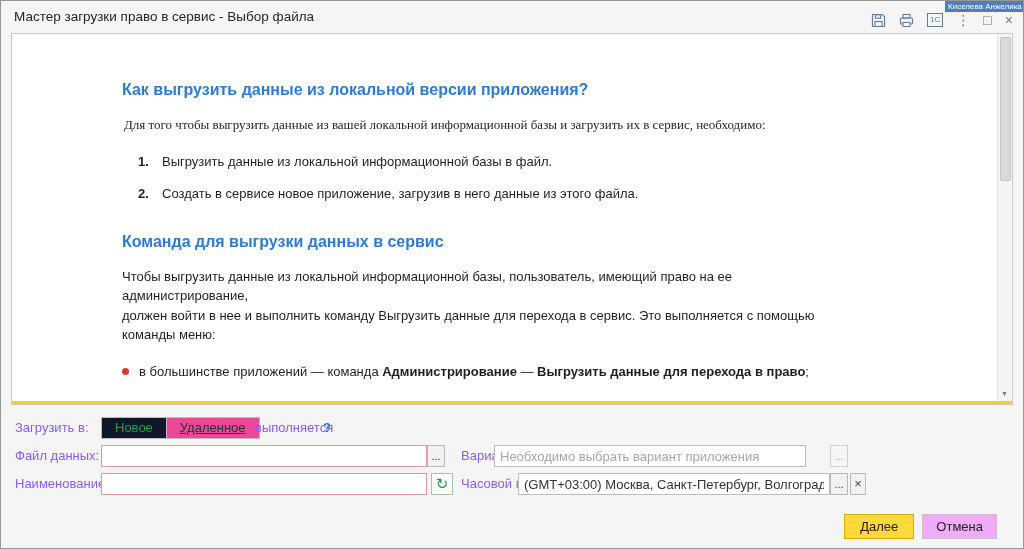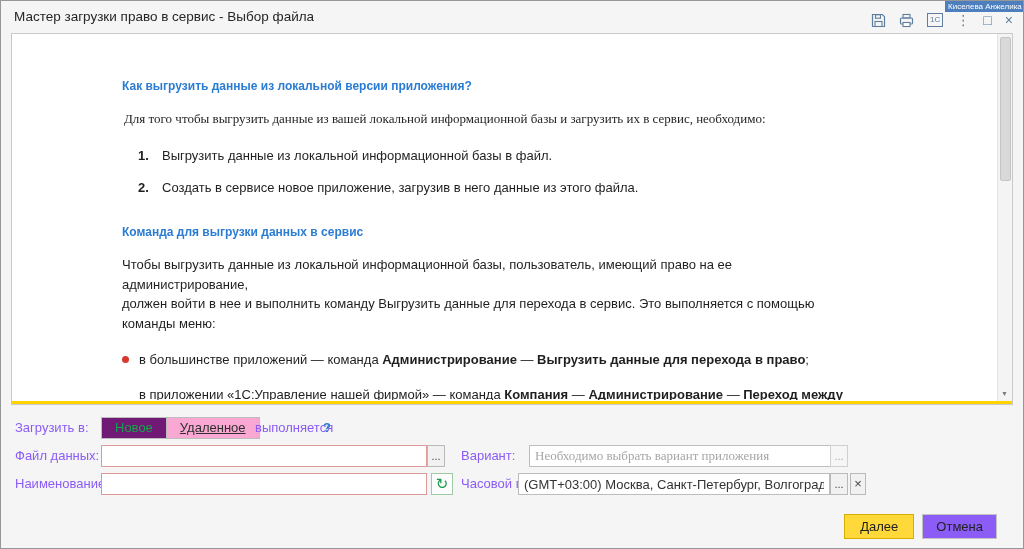--- a/index.html
+++ b/index.html
@@ -28,21 +28,21 @@
   
   .content {
     position:absolute; left:10px; top:32px; width:1002px; height:372px;
     background:#ffffff; border:1px solid #c9c9c9; box-sizing:border-box;
   }
   .content-inner {
     position:absolute; top:0; left:0; right:15px; bottom:4px;
     overflow:hidden; padding:44px 0 0 110px;
     font-size:13px; color:#1f1f1f; line-height:1.45;
   }
-  .chead { font-size:12px; font-weight:bold; color:#2b7cd3; margin:0 0 15px; }
+  .chead { font-size:16px; font-weight:bold; color:#2b7cd3; margin:0 0 15px; }
   .chead2 { margin:26px 0 14px; }
   .intro { margin:0 2px 18px; max-width:800px;font-family:Liberation Serif, serif; }
   .step { display:flex; margin:0 0 13px; padding-left:16px; max-width:780px; }
   .step-num { font-weight:bold; width:24px; flex:none; }
   .para { margin:0 0 17px; max-width:712px; line-height:1.5; }
   .bullet { position:relative; padding-left:17px; margin:0 0 15px; max-width:765px; line-height:1.5; }
   .bullet-dot { position:absolute; left:0; top:6px; width:7px; height:7px; border-radius:50%; background:#d8382c; }
 
   .content-bottom-bar { position:absolute; left:0; right:0; bottom:0; height:3px; background:#ffd400; }
 
@@ -52,22 +52,22 @@
   .sb-down { position:absolute; bottom:4px; left:0; width:13px; height:13px; text-align:center; font-size:7px; line-height:13px; color:#7c7c7c; }
 
   
   .form { position:absolute; left:0; top:404px; right:0; bottom:0; }
   .frow { position:absolute; left:0; right:0; height:22px; }
   .frow > * { position:absolute; top:0; }
   .flabel { line-height:22px; font-size:13px; color:#8b5cf6; white-space:nowrap; }
 
   .toggle { display:flex; height:22px; }
   .seg { box-sizing:border-box; height:22px; line-height:20px; padding:0 13px; font-size:13px; border:1px solid #bdbdbd; cursor:pointer; }
-  .seg-active { background:#701a75; color:#17a24b; }
-  .seg-inactive { background:#f9a8d4; color:#2f2f2f; border-left:none; text-decoration:underline; }
+  .seg-active { background:#0f172a; color:#17a24b; }
+  .seg-inactive { background:#ec4899; color:#2f2f2f; border-left:none; text-decoration:underline; }
   .help-link { color:#2b7cd3; font-size:13px; line-height:22px; font-weight:bold; cursor:pointer; }
 
   .input {
     box-sizing:border-box; height:22px; border:1px solid #bdbdbd; background:#fff;
     font-family:inherit; font-size:13px; padding:0 5px; color:#333;
   }
   .input::placeholder { color:#a6a6a6; }
   .input.required { border-color:#dc9a9a; }
   .w326 { width:326px; } .w312 { width:312px; }
 
@@ -84,21 +84,21 @@
   }
   .btn-clear { width:16px; font-size:13px; }
 
   .bottom-buttons { position:absolute; right:26px; bottom:9px; display:flex; gap:8px; }
   .btn-next {
     box-sizing:border-box; height:25px; padding:0 15px; font-family:inherit; font-size:13px;
     background:#ffd83a; border:1px solid #d5af00; cursor:pointer; color:#222;
   }
   .btn-cancel {
     box-sizing:border-box; height:25px; padding:0 13px; font-family:inherit; font-size:13px;
-    background:#8b5cf6; border:1px solid #c3c3c3; cursor:pointer; color:#222;
+    background:#f0abfc; border:1px solid #c3c3c3; cursor:pointer; color:#222;
   }
 </style>
 </head>
 <body>
 
 <div class="window">
 
   <div class="titlebar">
     <div class="window-title">Мастер загрузки право в сервис - Выбор файла</div>
     <div class="tb-icons">
@@ -174,21 +174,21 @@
       <span class="flabel" style="left:254px">выполняется</span>
       <span class="help-link" style="left:322px">?</span>
     </div>
 
     <div class="frow" style="top:40px">
       <span class="flabel" style="left:14px">Файл данных:</span>
       <input class="input required w326" style="left: 100px;" type="text" value="">
       <button class="btn-sm" style="left:426px">...</button>
 
       <span class="flabel" style="left:460px">Вариант:</span>
-      <input class="input w312" style="left: 528px; font-family: Liberation Serif, serif;" type="text" placeholder="Необходимо выбрать вариант приложения">
+      <input class="input w312" style="left: 493px;" type="text" placeholder="Необходимо выбрать вариант приложения">
       <button class="btn-sm disabled" style="left:829px">...</button>
     </div>
 
     <div class="frow" style="top:68px">
       <span class="flabel" style="left:14px">Наименование:</span>
       <input class="input required w326" style="left: 100px;" type="text" value="">
       <button class="btn-refresh" style="left:430px">↻</button>
 
       <span class="flabel" style="left:460px">Часовой пояс:</span>
       <input class="input w312" style="left: 517px;" type="text" value="(GMT+03:00) Москва, Санкт-Петербург, Волгоград">

